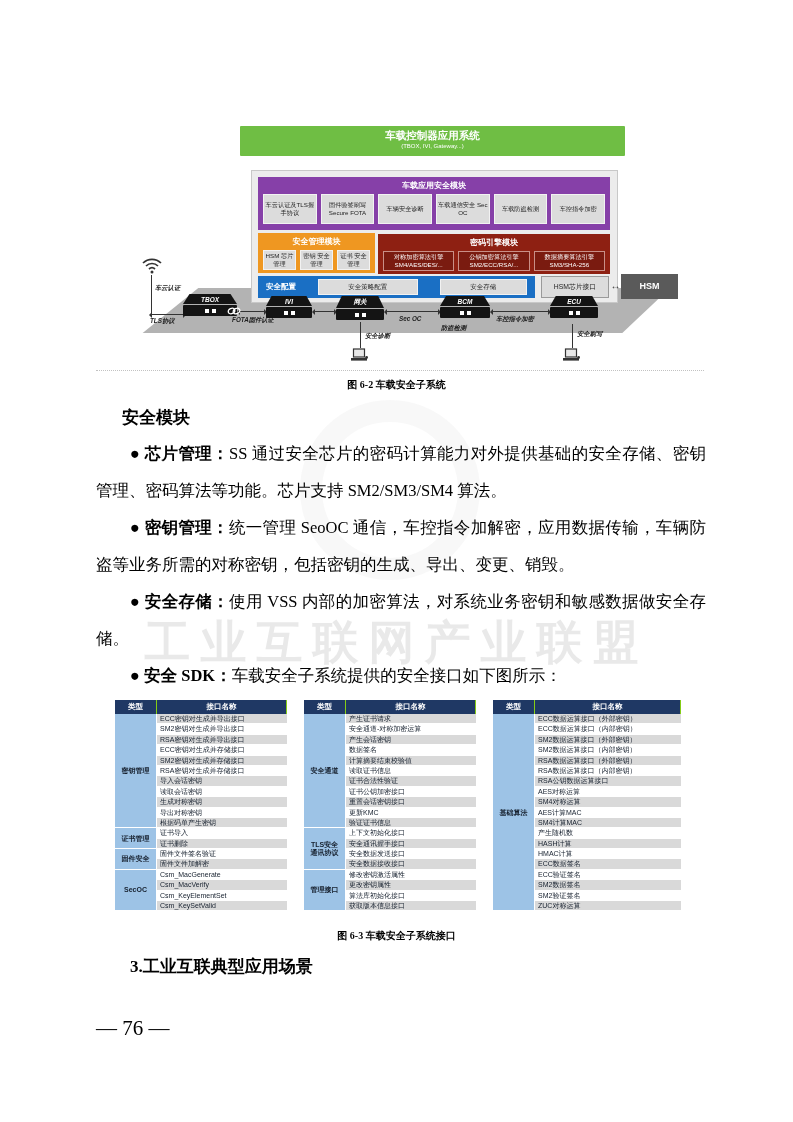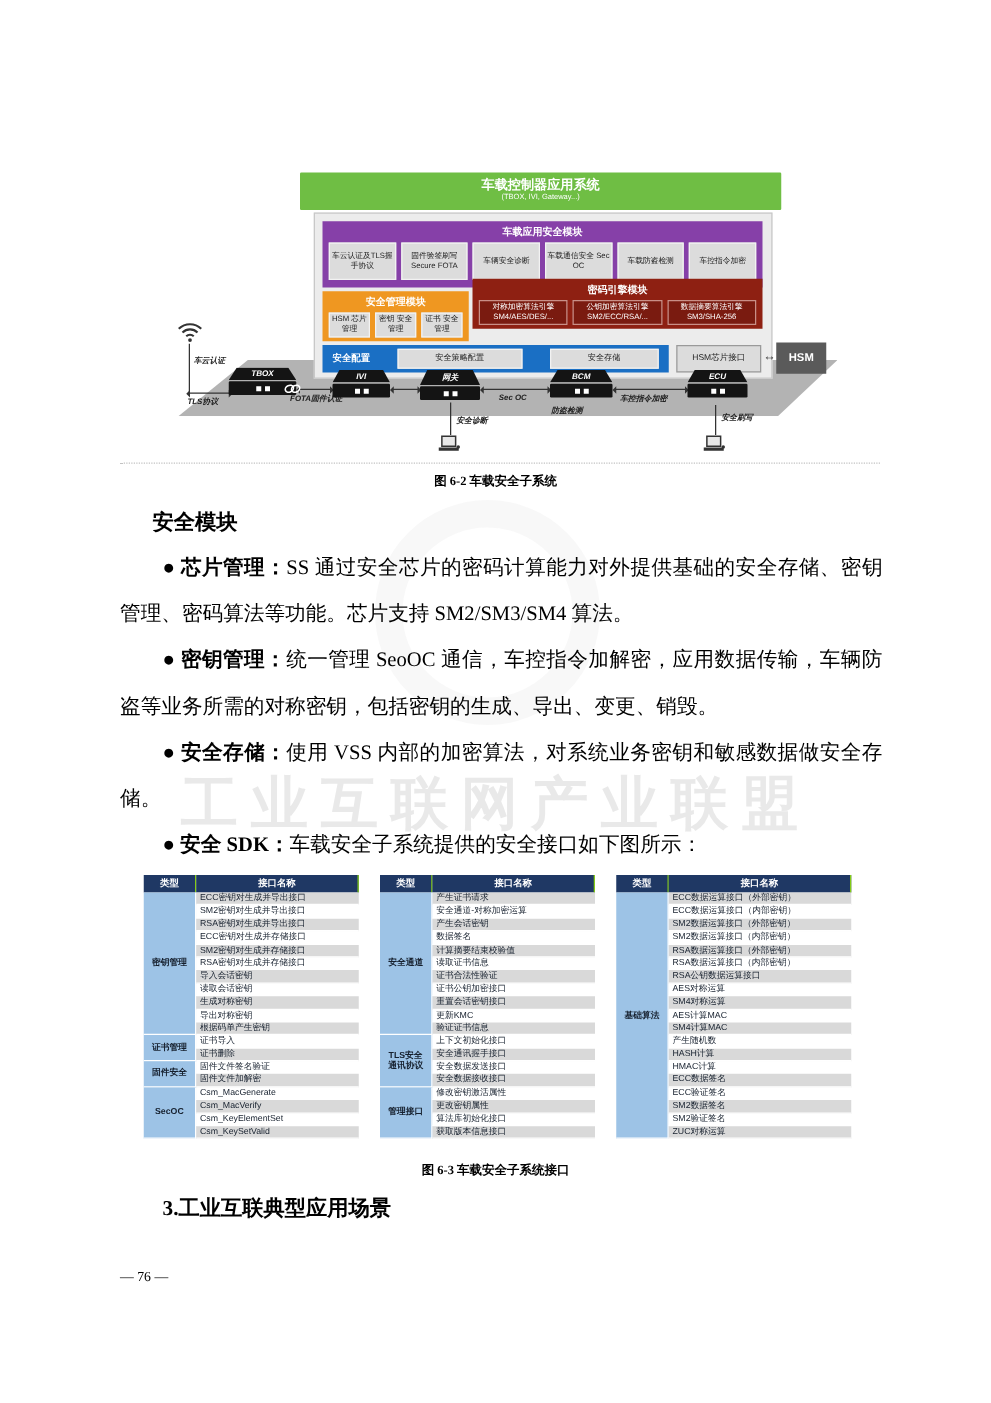--- a/index.html
+++ b/index.html
@@ -11,21 +11,21 @@
     font-family:"Liberation Sans",sans-serif; font-weight:bold; font-size:46px;
     letter-spacing:10px; color:rgba(120,120,120,0.16); white-space:nowrap; z-index:0; }
   .wm-gear { position:absolute; left:300px; top:400px; width:180px; height:180px;
     border:22px solid rgba(120,120,120,0.05); border-radius:50%; z-index:0; }
 
   
   .fig62 { position:absolute; left:0; top:118px; width:793px; height:262px; z-index:2; }
   .fig62 * { font-family:"Liberation Sans",sans-serif; }
   .abs { position:absolute; }
 
-  .app-box { left:240px; top:20px; width:385px; height:30px; background:#6FBE44;
+  .app-box { left:240px; top:8px; width:385px; height:30px; background:#6FBE44;
     color:#fff; text-align:center; border-radius:1px; }
   .app-box .t1 { font-size:10.5px; font-weight:bold; padding-top:3px; }
   .app-box .t2 { font-size:6px; }
 
   .api-bar { left:258px; top:36px; width:352px; height:19px; background:#C49A1D;
     color:#fff; font-size:7.5px; font-weight:bold; text-align:center; line-height:19px; }
 
   .outer-shell { left:251px; top:52px; width:367px; height:133px; background:#ECECEC;
     border:1px solid #C8C8C8; }
 
@@ -33,34 +33,34 @@
   .sec .sec-title { text-align:center; font-size:8px; font-weight:bold; padding-top:3px; }
   .sec .sec-items { display:flex; gap:4px; padding:3px 5px 5px 5px; }
   .mod-box { background:#DCDCDC; color:#222; border:1px solid #F2F2F2;
     font-size:6.2px; text-align:center; display:flex; align-items:center; justify-content:center;
     flex:1; padding:2px 1px; line-height:1.25; }
 
   .purple-sec { left:258px; top:59px; width:352px; height:53px; background:#8640A8; }
   .purple-sec .sec-items { height:38px; }
   .orange-sec { left:258px; top:115px; width:117px; height:40px; background:#EF9721; }
   .orange-sec .sec-items { height:28px; }
-  .red-sec { left:378px; top:105px; width:232px; height:40px; background:#8E2012; }
+  .red-sec { left:378px; top:116px; width:232px; height:40px; background:#8E2012; }
   .red-sec .sec-items { height:28px; }
   .red-sec .mod-box { background:#7A1B10; color:#fff; border:1px solid #C98F87; }
 
   .blue-bar { left:258px; top:158px; width:277px; height:22px; background:#1A6FC4;
     display:flex; align-items:center; gap:22px; padding:0 8px; }
   .blue-bar .blue-label { color:#fff; font-size:7.5px; font-weight:bold; white-space:nowrap; }
   .blue-bar .mod-box { padding:3px 2px; font-size:6.5px; }
   .blue-bar .grow1 { flex:1.15; } .blue-bar .grow2 { flex:1; }
 
   .hsm-if { left:541px; top:158px; width:68px; height:22px; background:#DCDCDC;
     border:1px solid #9a9a9a; color:#222; font-size:6.8px; text-align:center; line-height:20px; }
   .hsm-arrow { left:609px; top:161px; width:13px; color:#333; font-size:10px; line-height:14px; text-align:center;}
-  .hsm-box { left:621px; top:156px; width:40px; height:25px; background:#5A5A5A;
+  .hsm-box { left:621px; top:156px; width:57px; height:25px; background:#5A5A5A;
     color:#fff; font-size:9px; font-weight:bold; text-align:center; line-height:25px; }
 
   .platform { left:140px; top:170px; width:530px; height:45px; background:#B3B3B3;
     clip-path:polygon(11% 0, 100% 0, 91% 100%, 0.5% 100%); z-index:-1; }
   .fig62 { z-index:2; }
   .fig62 .platform { z-index:0; }
   .fig62 .layer1 { z-index:1; }
 
   .device { width:50px; text-align:center; z-index:3; }
   .device .dtop { background:#141414; color:#fff; font-style:italic; font-weight:bold;
@@ -87,21 +87,21 @@
   .cap62 { top:378px; }
   .cap63 { top:929px; }
 
   .content-block { position:absolute; left:96px; top:406px; width:610px; z-index:2; }
   .sec-heading { font-size:17px; font-weight:bold; margin-left:26px; margin-bottom:6px; }
   .bullet-para { font-size:16.5px; line-height:37px; text-align:justify; text-indent:34px; }
   .bullet-label { font-weight:bold; }
 
   .next-heading { position:absolute; left:130px; top:955px; font-size:17px; font-weight:bold; z-index:2;}
 
-  .page-number { position:absolute; left:96px; top:1016px; font-size:11px; z-index:2; }
+  .page-number { position:absolute; left:96px; top:1016px; font-size:21px; z-index:2; }
 
   
   .tables-wrap { position:absolute; left:115px; top:700px; width:570px; display:flex; gap:17px; z-index:2; }
   table.iface-table { border-collapse:separate; border-spacing:0;
     font-family:"Liberation Sans",sans-serif; font-size:7px; color:#16202e; }
   table.iface-table:nth-child(1){ width:172px; }
   table.iface-table:nth-child(2){ width:172px; }
   table.iface-table:nth-child(3){ width:188px; }
   .iface-table th { background:#1F3864; color:#fff; font-weight:bold; font-size:7.5px;
     height:14px; text-align:center; border-right:1px solid #84cc16; }

